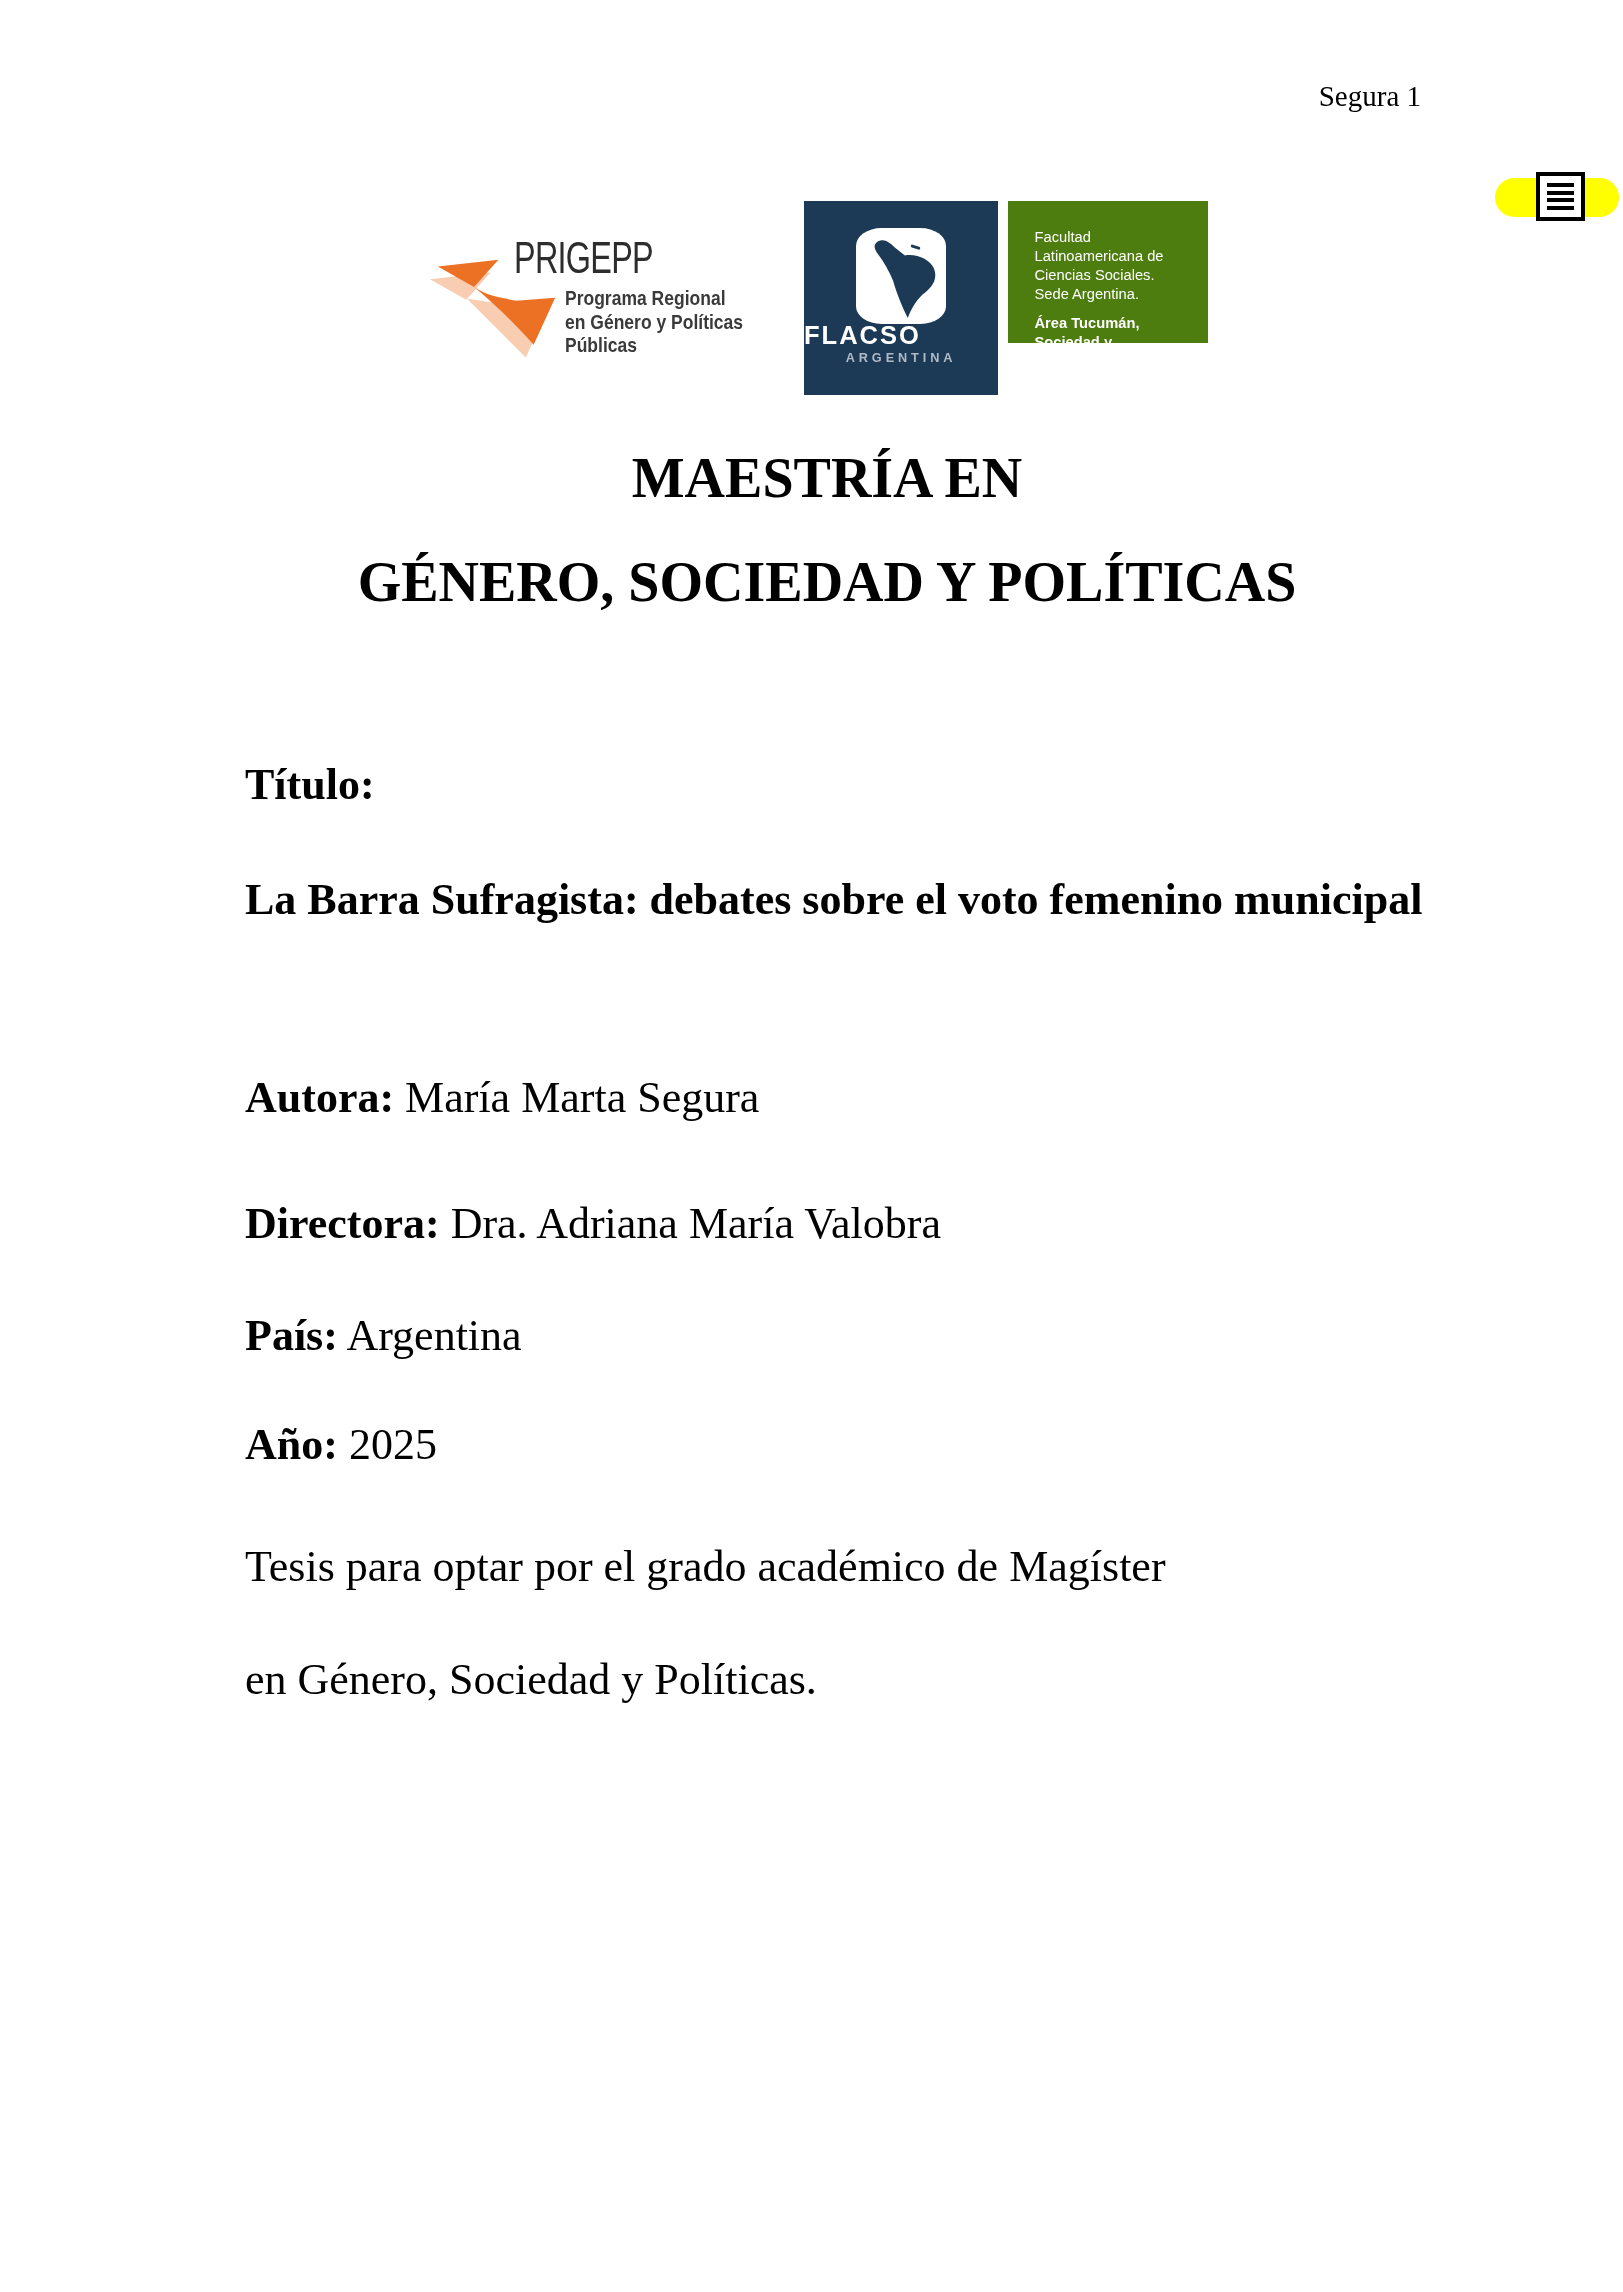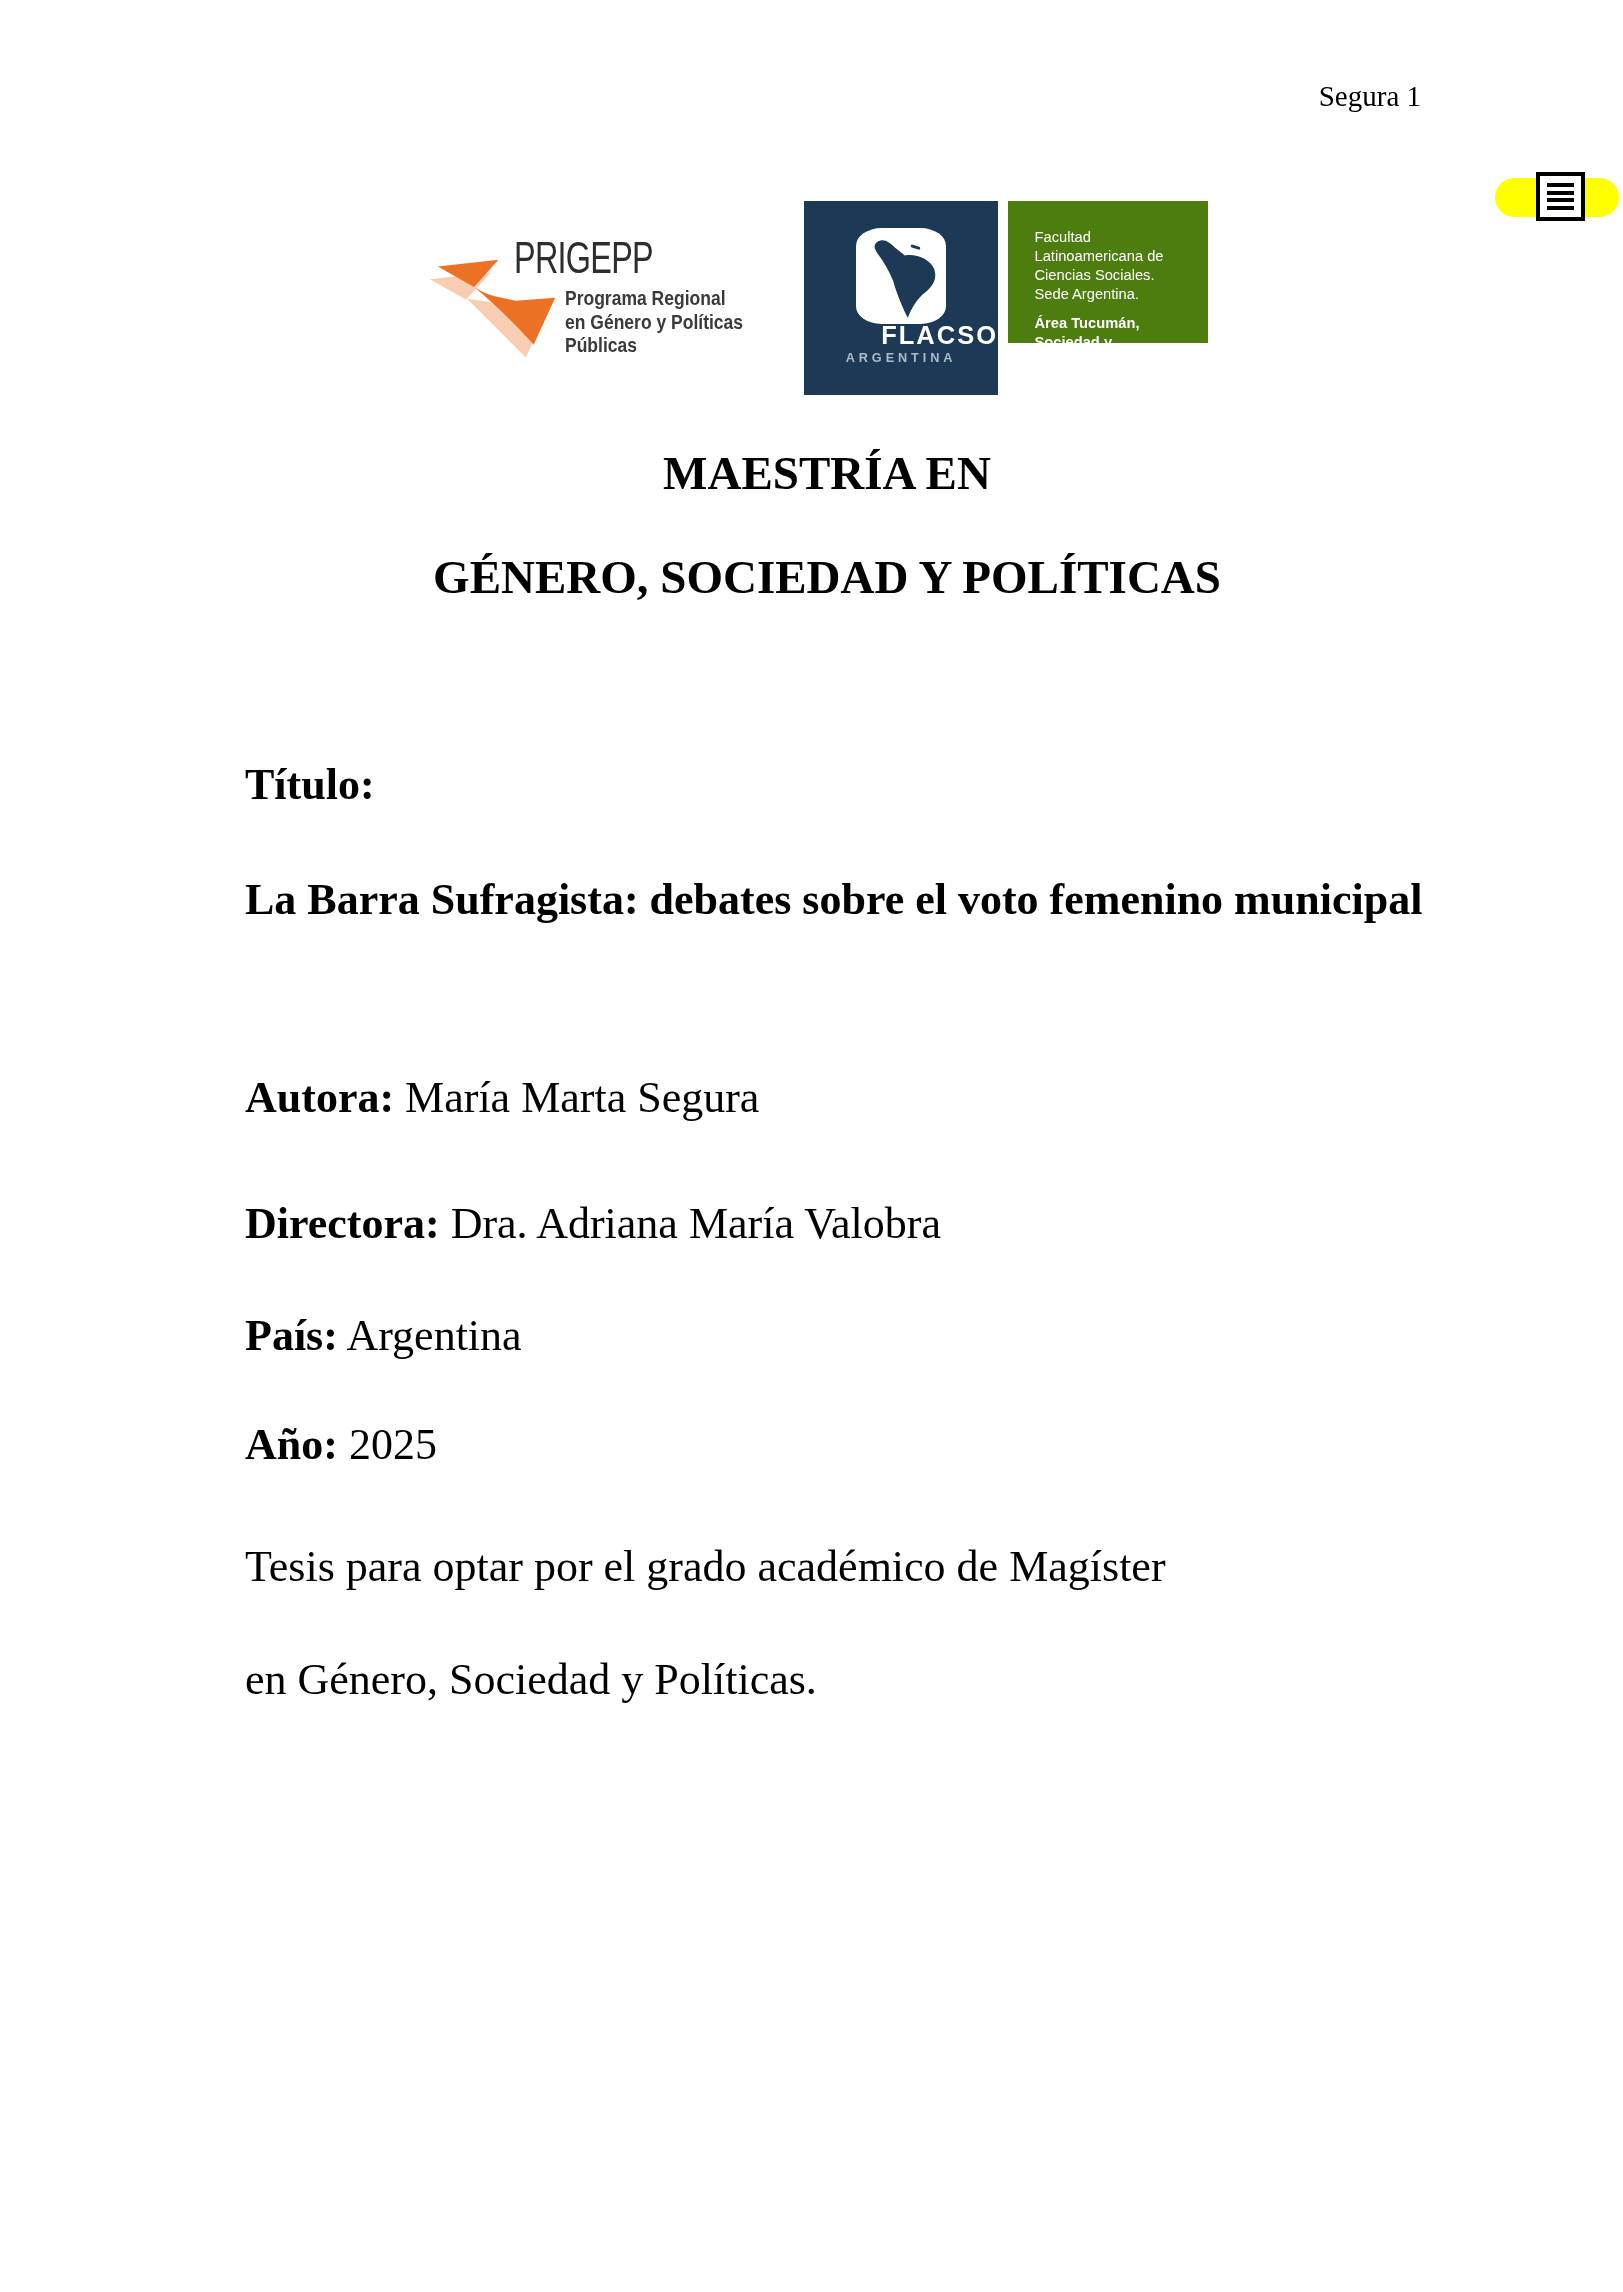--- a/index.html
+++ b/index.html
@@ -19,30 +19,30 @@
   .menu-box .bar{width:26.5px;height:3.9px;background:#000;}
   
   .prigepp{left:428px;top:235px;width:333px;height:132px;}
   .prigepp-name{position:absolute;left:86px;top:-2.9px;font-size:45px;letter-spacing:-1px;
                 color:#2d2d2d;transform:scaleX(0.72);transform-origin:left top;white-space:nowrap;}
   .prigepp-tag{position:absolute;left:137px;top:51px;font-size:20.6px;font-weight:bold;color:#3a3a3a;
                line-height:23.5px;transform:scaleX(0.85);transform-origin:left top;white-space:nowrap;}
   
   .flacso-navy{left:804px;top:201px;width:194px;height:194px;background:#1C3A56;}
   .flacso-screen{position:absolute;left:52px;top:27.4px;width:90px;height:96px;}
-  .flacso-name{position:absolute;left:0;top:120px;width:100%;text-align:right;color:#ffffff;
+  .flacso-name{position:absolute;left:0;top:120px;width:100%;text-align:left;color:#ffffff;
                font-size:25.5px;font-weight:bold;letter-spacing:2px;}
   .flacso-country{position:absolute;left:0;top:150px;width:100%;text-align:center;color:#aebac6;
                font-size:12.7px;font-weight:bold;letter-spacing:3.9px;}
   .flacso-yellow{left:1008px;top:201px;width:200px;height:142px;background:#4d7c0f;
                  box-sizing:border-box;padding:26.5px 0 0 26.5px;color:#ffffff;}
   .flacso-yellow .ln{font-size:14.7px;line-height:19px;white-space:nowrap;}
   .flacso-yellow .area{margin-top:10.8px;font-weight:bold;}
   
-  .hline{left:245px;width:1164px;text-align:center;font-size:47px;font-weight:bold;line-height:1;white-space:nowrap;}
+  .hline{left:245px;width:1164px;text-align:center;font-size:56px;font-weight:bold;line-height:1;white-space:nowrap;}
   
   .bline{left:245px;font-size:44px;line-height:1;}
 </style>
 </head>
 <body>
 
 <div class="page">
 
   <div class="abs serif header-right">Segura 1</div>
 

